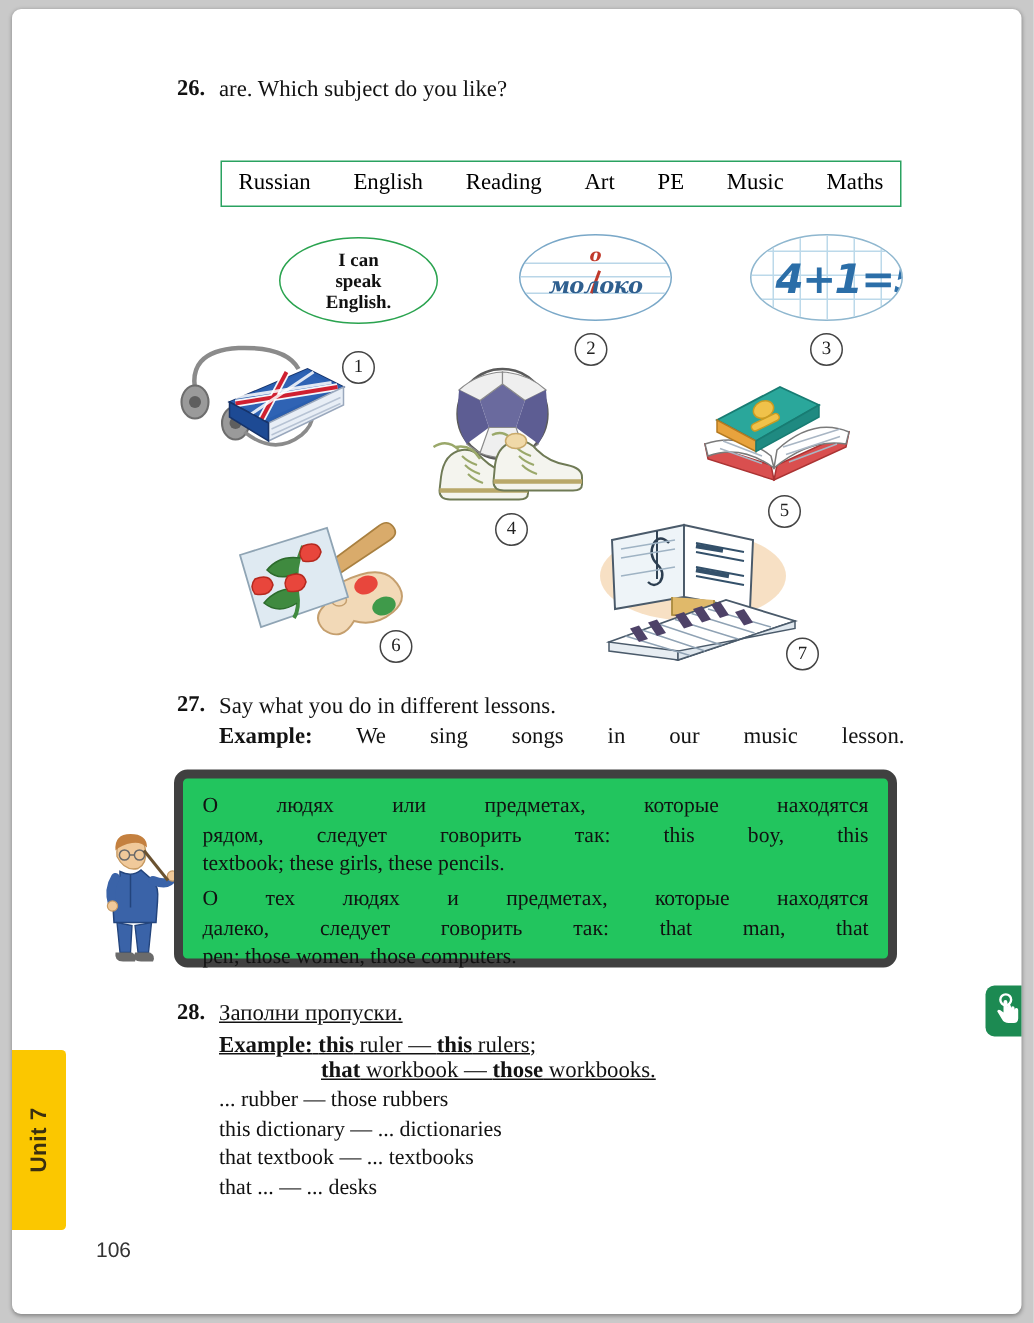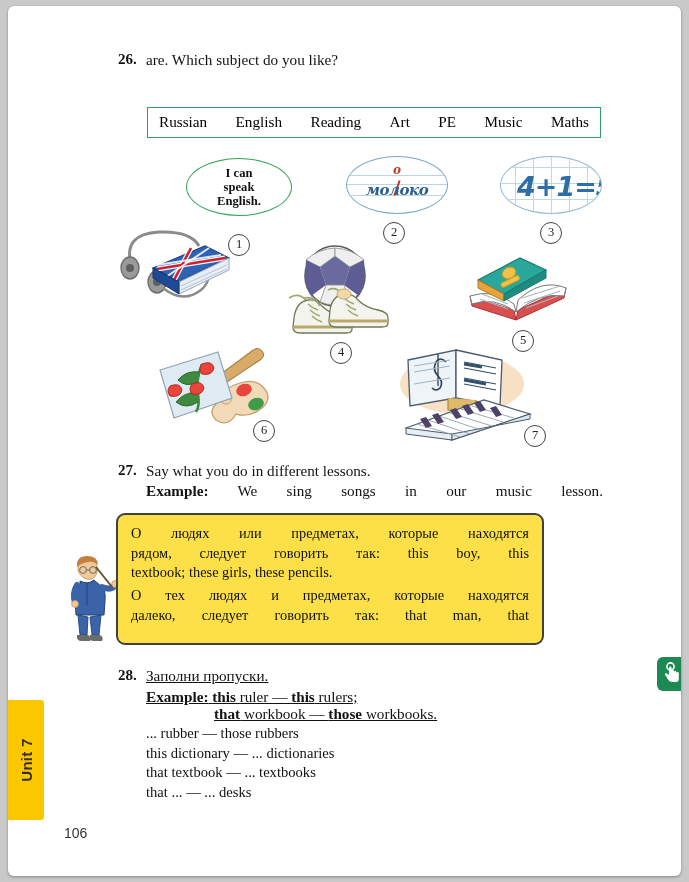--- a/index.html
+++ b/index.html
@@ -186,24 +186,24 @@
   .pic { position: absolute; }
 
   
   #ex27 { left: 110px; top: 455px; width: 485px; }
   #ex27 .body { margin-left: 28px; margin-top: -17.5px; }
   #ex27 .ex-line { margin-top: 2px; text-align: justify; text-align-last: justify; }
 
   .rule-box {
     position: absolute;
     left: 108px; top: 507px;
-    width: 428px; height: 132px;
-    border: 2px solid #404040;
+    width: 482px; height: 132px;
+    border: 6px solid #404040;
     border-radius: 9px;
-    background: #fde047;
+    background: #22c55e;
     box-sizing: border-box;
   }
   .rule-box p {
     margin: 0;
     position: absolute;
     left: 13px; right: 13px;
     font-size: 14.4px;
     line-height: 19.5px;
     color: #111;
     text-align: justify;
@@ -454,20 +454,21 @@
 
   <div class="rule-box">
     <p class="p1 last">
       <span style="display:block; text-align:justify; text-align-last:justify;">О людях или предметах, которые находятся</span>
       <span style="display:block; text-align:justify; text-align-last:justify;">рядом, следует говорить так: this boy, this</span>
       <span style="display:block;">textbook; these girls, these pencils.</span>
     </p>
     <p class="p2 last">
       <span style="display:block; text-align:justify; text-align-last:justify;">О тех людях и предметах, которые находятся</span>
       <span style="display:block; text-align:justify; text-align-last:justify;">далеко, следует говорить так: that man, that</span>
+      <span style="display:block;">pen; those women, those computers.</span>
     </p>
   </div>
 
   <div class="task" id="ex28">
     <span class="exnum">28.</span>
     <div class="body">
       <div>Заполни пропуски.</div>
       <div style="margin-top:3px;">
         <span class="b">Example:</span>
         <span class="b">this</span><span> ruler — </span><span class="b">this</span><span> rulers;</span>

